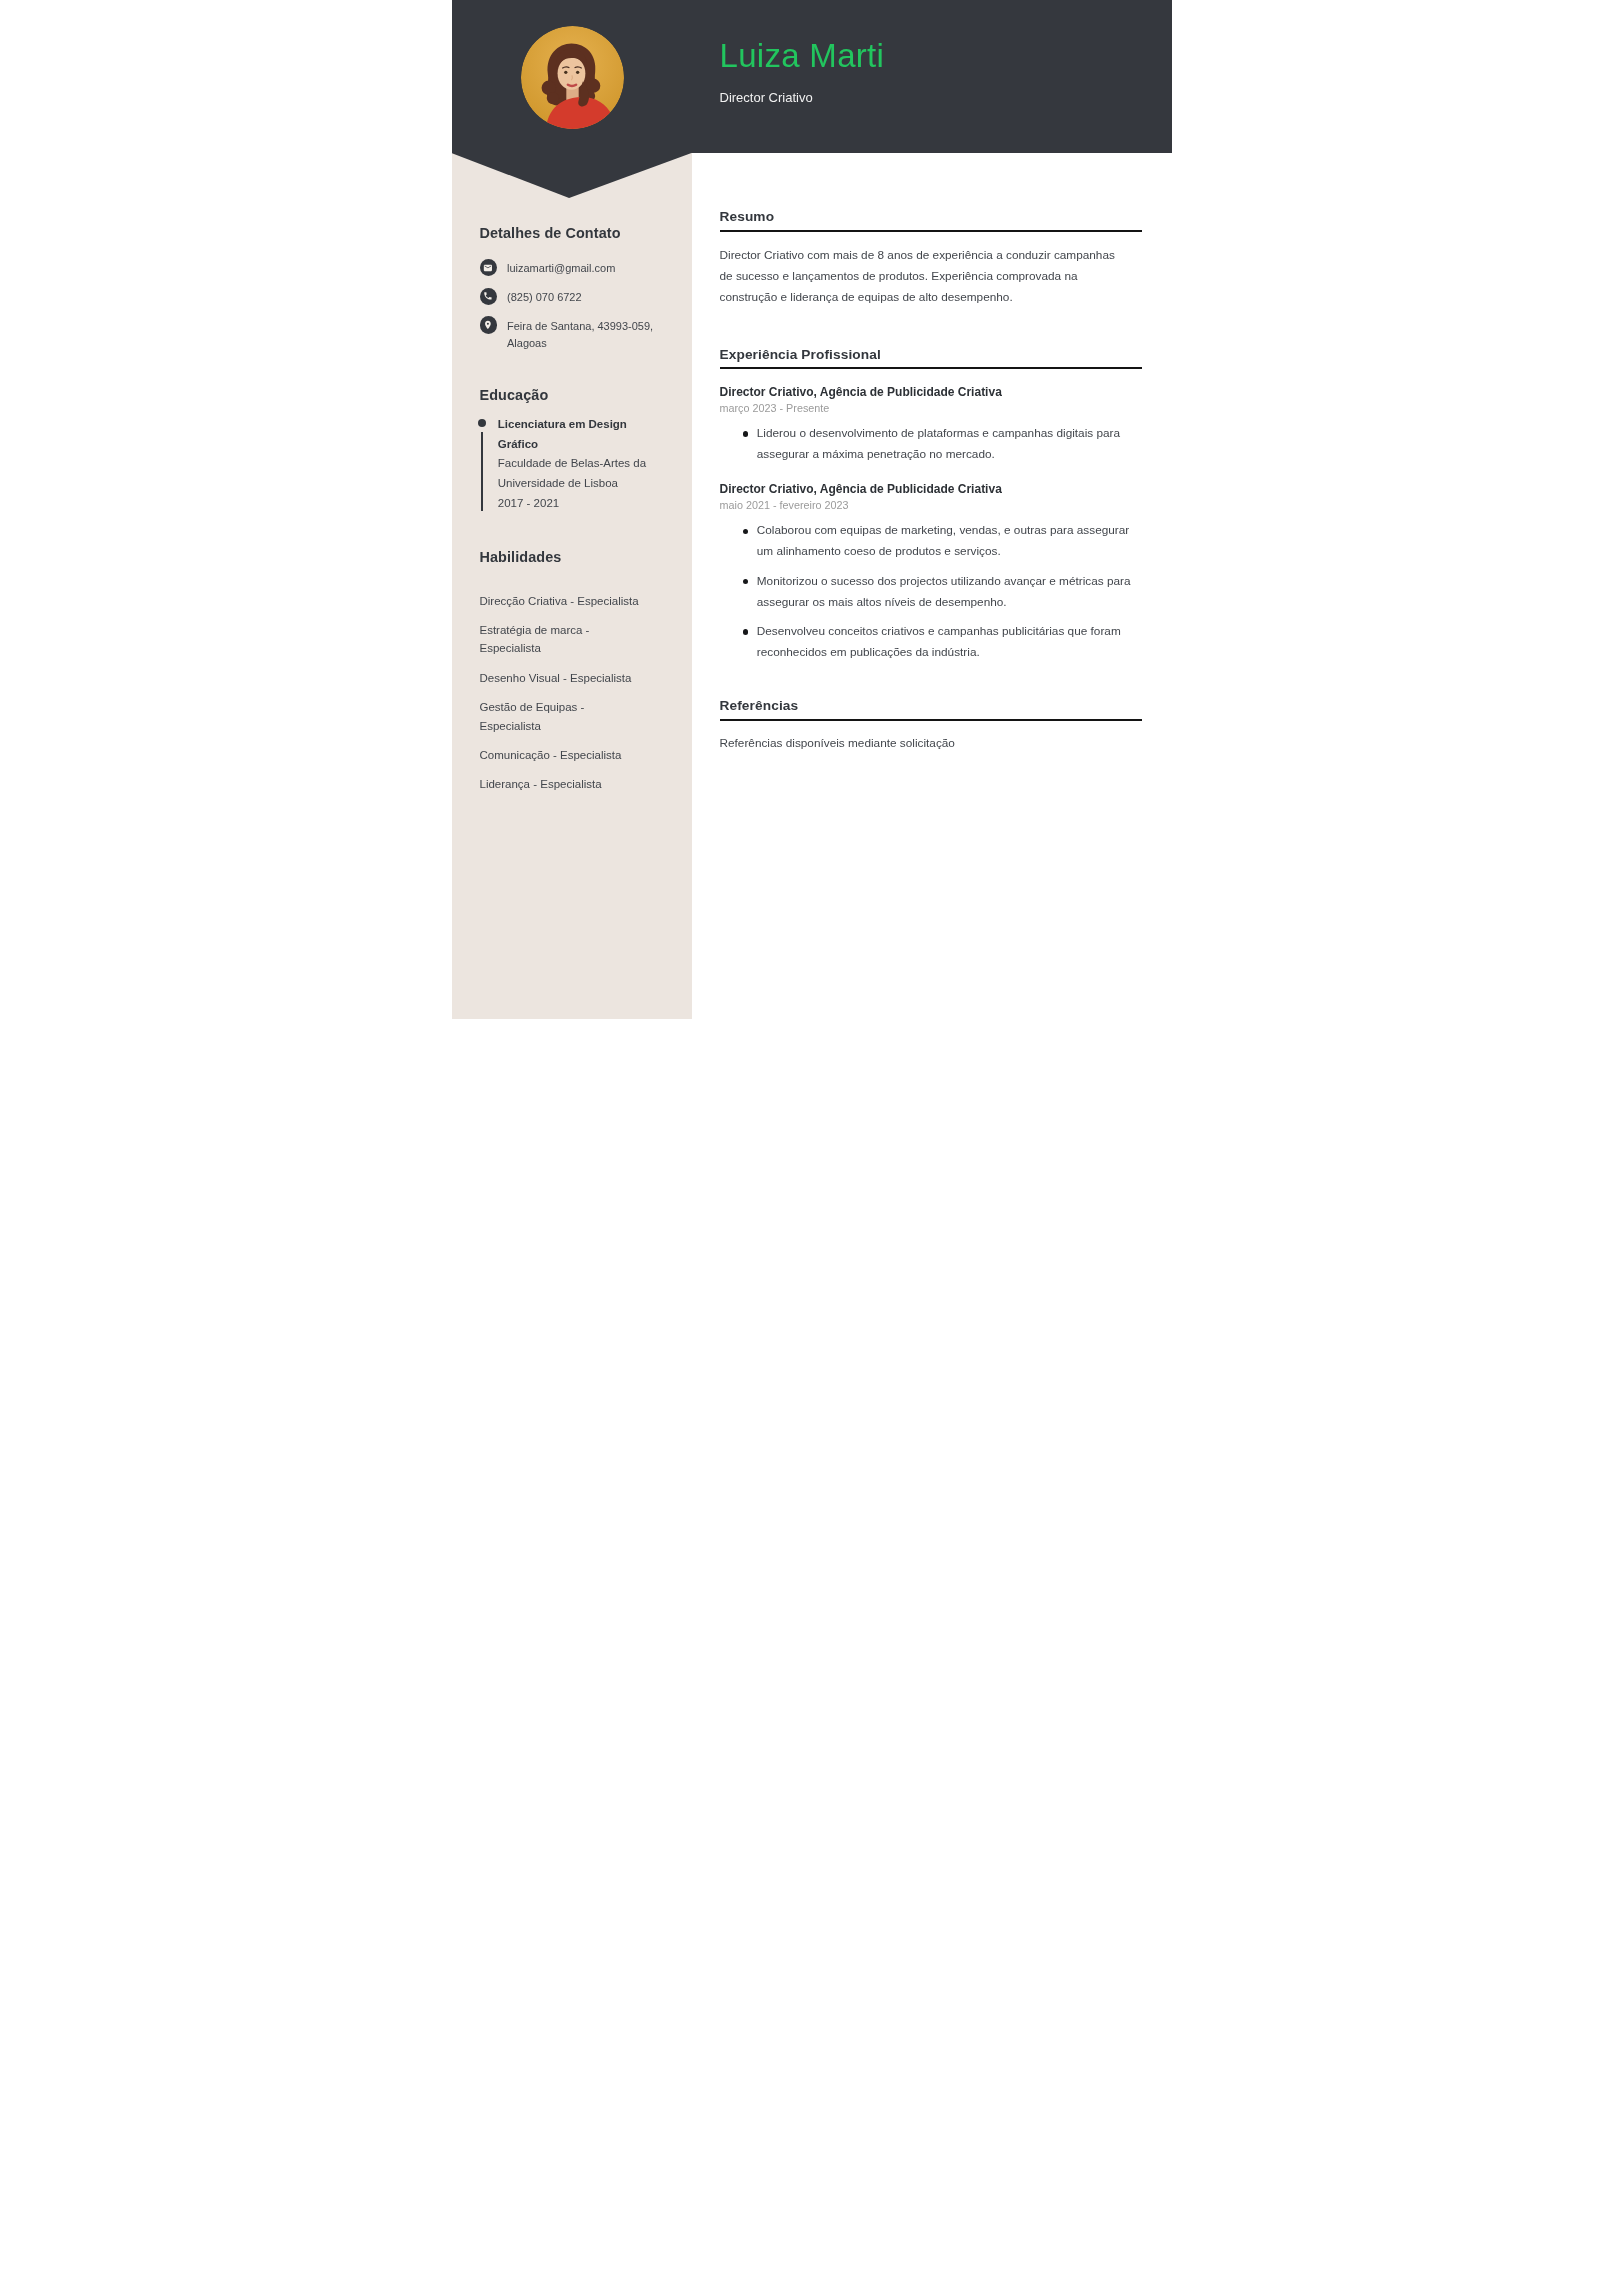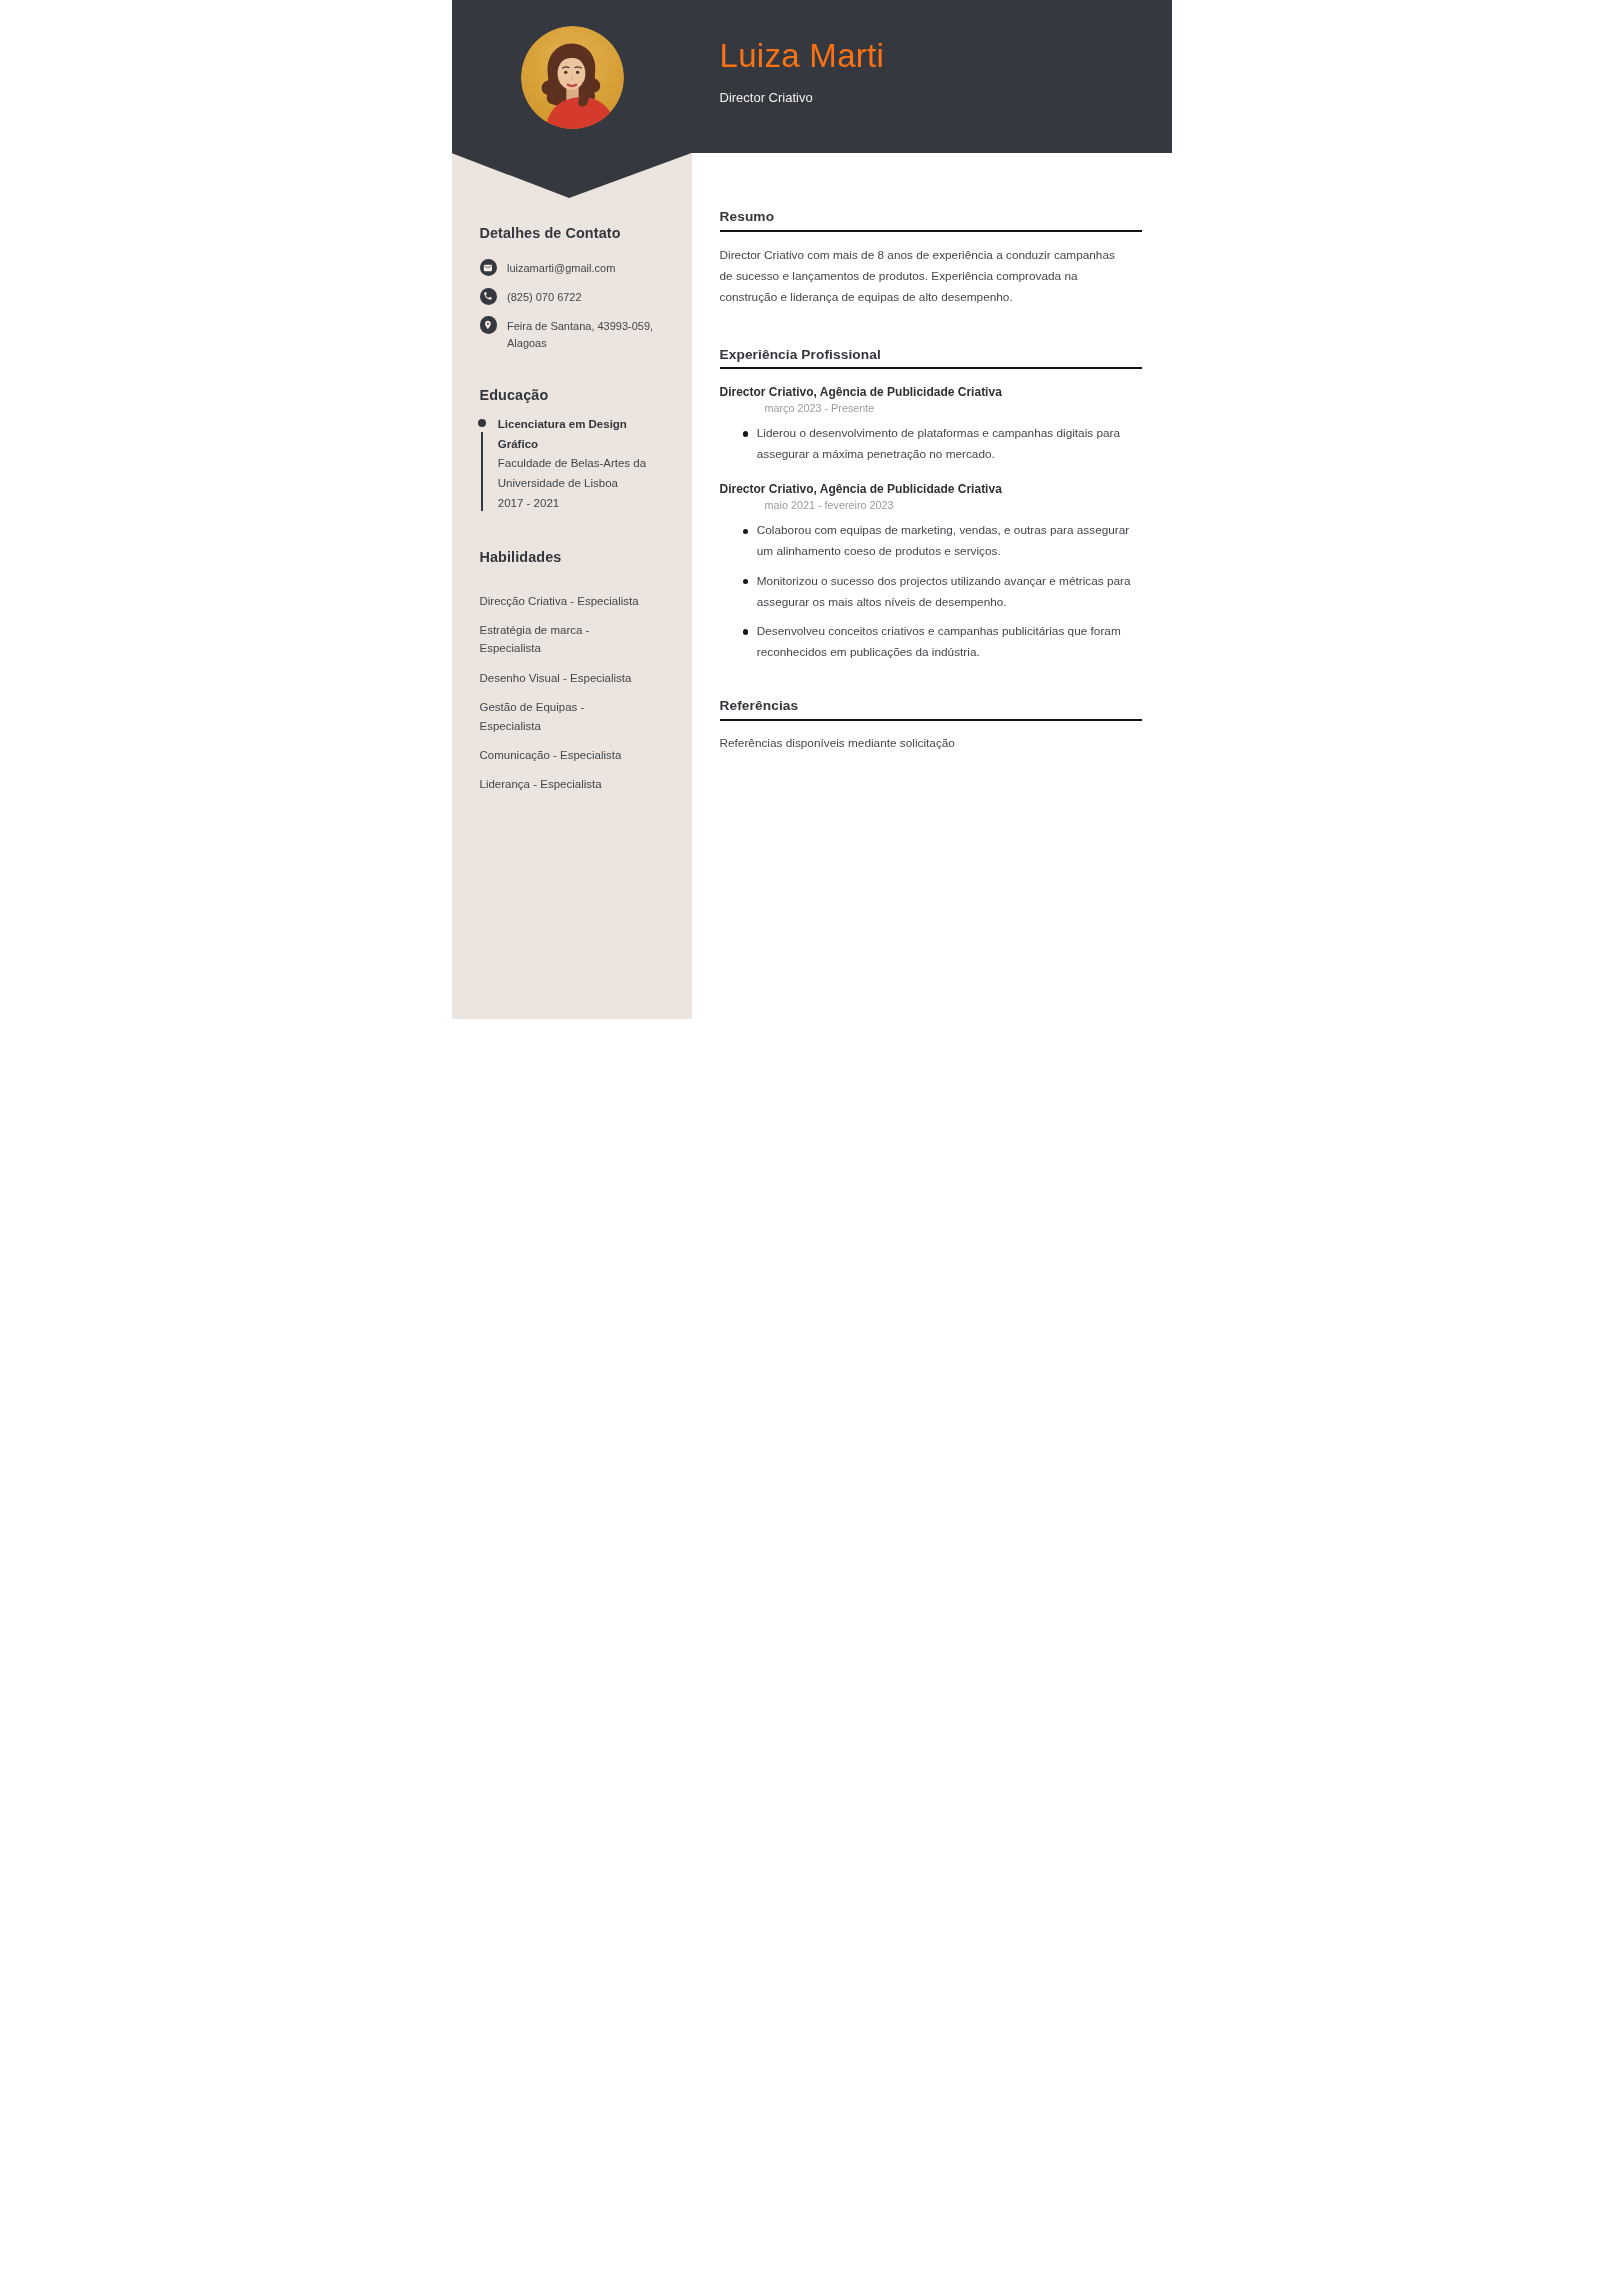--- a/index.html
+++ b/index.html
@@ -17,21 +17,21 @@
   html,body{margin:0;padding:0;background:#ffffff;}
   .page{
     position:relative;width:720px;height:1019px;margin:0 auto;
     background:#ffffff;overflow:hidden;
     font-family:"Liberation Sans",sans-serif;color:var(--body-text);
   }
   
   .header{position:absolute;left:0;top:0;width:100%;height:153px;background:var(--header-bg);z-index:3;}
   .photo{position:absolute;left:69px;top:26px;width:103px;height:103px;border-radius:50%;overflow:hidden;}
   .photo svg{display:block;width:100%;height:100%;}
-  .name{position:absolute;left:268px;top:37px;font-size:33px;font-weight:400;color:#f97316;letter-spacing:0.3px;white-space:nowrap;}
+  .name{position:absolute;left:268px;top:37px;font-size:33px;font-weight:400;color:#22c55e;letter-spacing:0.3px;white-space:nowrap;}
   .subtitle{position:absolute;left:268px;top:90px;font-size:13px;font-weight:400;color:#f1f1f1;white-space:nowrap;}
   .header-v{position:absolute;left:0;top:153px;width:240px;height:45px;background:var(--header-bg);
     clip-path:polygon(0 0,100% 0,49% 100%);z-index:2;}
   
   .sidebar{position:absolute;left:0;top:153px;bottom:0;width:240px;background:var(--sidebar-bg);
     padding:72px 28px 26px 28px;}
   .main{position:absolute;left:240px;top:153px;right:0;bottom:0;background:#ffffff;
     padding:56px 30px 26px 28px;}
   
   .side-heading{margin:0;font-size:14.4px;font-weight:700;color:var(--heading-text);letter-spacing:0.1px;}
@@ -51,21 +51,21 @@
   .skills-wrap{margin-top:27px;}
   .skill{font-size:11.5px;line-height:1.6;color:var(--body-text);margin-bottom:11px;max-width:166px;}
   
   .m-heading{margin:0;font-size:13.7px;font-weight:700;color:var(--heading-text);letter-spacing:0.1px;}
   .rule{height:2px;background:var(--rule);margin-top:5.9px;}
   .summary-text{margin:13px 0 0;font-size:11.8px;line-height:1.8;color:var(--body-text);max-width:403px;}
   .section-exp{margin-top:38px;}
   .job{margin-top:15.7px;}
   .job + .job{margin-top:17px;}
   .job-title{font-size:12px;font-weight:700;color:#2d3136;}
-  .job-dates{font-size:10.8px;color:var(--muted-text);margin-top:2.6px;margin-left:45px;}
+  .job-dates{font-size:10.8px;color:var(--muted-text);margin-top:2.6px;}
   .job-bullets{margin:9.2px 0 0;padding:0 0 0 23.6px;list-style:none;}
   .job-bullets li{position:relative;padding-left:13.7px;font-size:11.8px;line-height:1.8;color:var(--body-text);
     margin-bottom:7.9px;max-width:393px;}
   .job-bullets li::before{content:"";position:absolute;left:0;top:8.5px;width:5.2px;height:5.2px;border-radius:50%;background:#17181a;}
   .section-ref{margin-top:35px;}
   .ref-text{margin:14.4px 0 0;font-size:11.8px;color:var(--body-text);}
 </style>
 </head>
 <body>
 

